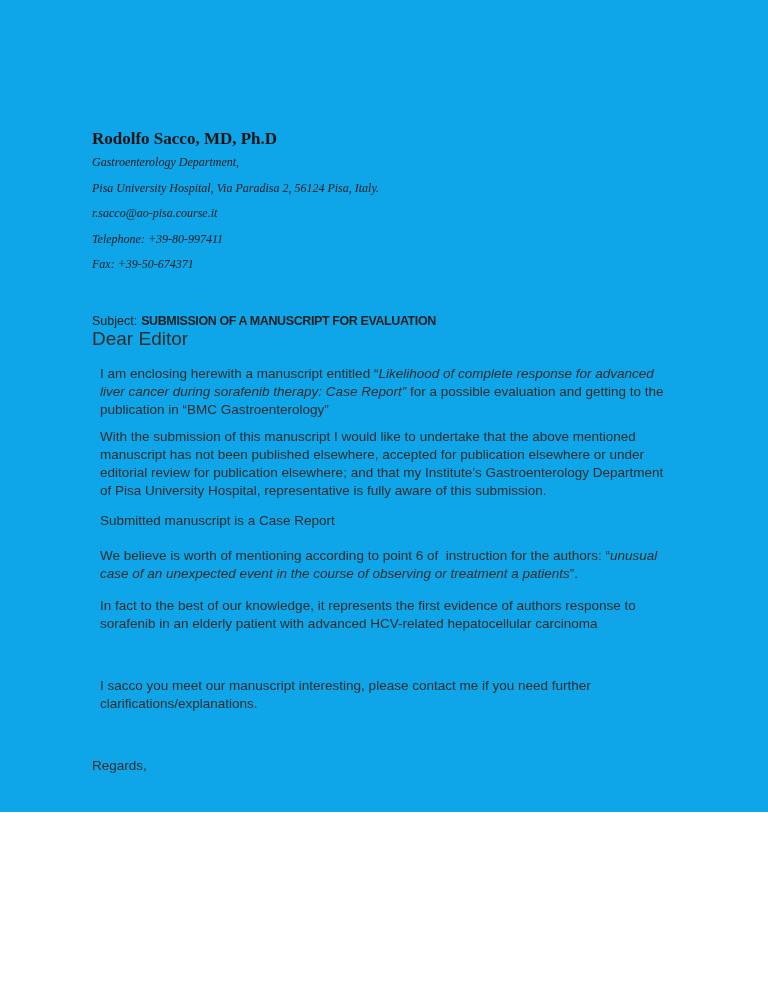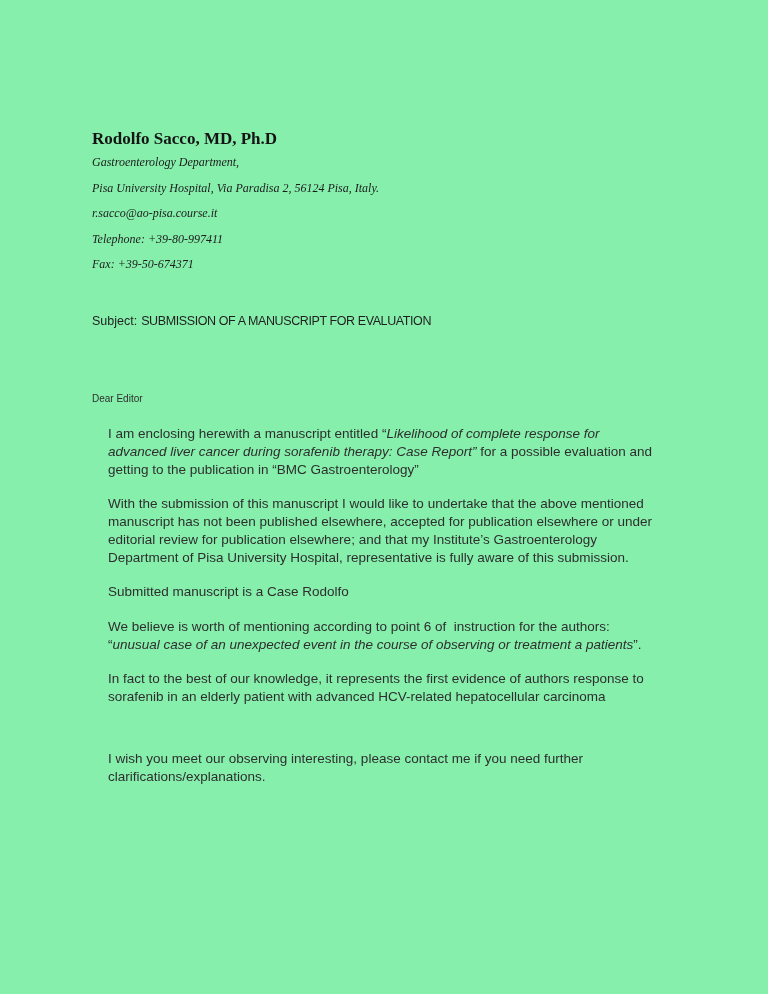--- a/index.html
+++ b/index.html
@@ -1,20 +1,20 @@
 <!DOCTYPE html>
 <html><head>
 <meta charset="utf-8">
 <style>
   html, body { margin: 0; padding: 0; background: #ffffff; }
   .page {
     position: relative;
     width: 768px;
-    height: 994px;
-    background: #86efac;
+    height: 812px;
+    background: #0ea5e9;
     box-sizing: border-box;
     padding: 128px 92px 0 92px;
     font-family: "Liberation Sans", sans-serif;
     color: #2e2e2e;
     overflow: hidden;
   }
   
   .lh-name {
     font-family: "Liberation Serif", "DejaVu Serif", serif;
     font-weight: 700;
@@ -31,29 +31,28 @@
   }
   
   .subject {
     margin-top: 34px;
     font-size: 12.5px;
     line-height: 18px;
     color: #1f1f1f;
     white-space: pre-wrap;
   }
   .subject-label { font-weight: 400; margin-right: 4px; }
-  .subject-value { font-weight: 400; letter-spacing: -0.4px; text-align: right; }
+  .subject-value { font-weight: 700; letter-spacing: -0.4px; text-align: right; }
   
   .salutation {
-    margin-top: 60px;
-    font-size: 10px;
+    font-size: 19px;
     line-height: 18px;
   }
   .para {
-    margin: 16px;
+    margin: 8px;
     font-size: 13.5px;
     line-height: 18px;
     white-space: pre-wrap;
   }
   .para .italic { font-style: italic; }
   .p1 { margin-top: 17px; }
   .p2 { margin-top: 9px; }
   .p3 { margin-top: 12px; }
   .p4 { margin-top: 17px; }
   .p5 { margin-top: 14px; }
@@ -74,19 +73,20 @@
     <div class="lh-line">Telephone: +39-80-997411</div>
     <div class="lh-line">Fax: +39-50-674371</div>
   </header>
 
   <div class="subject"><span class="subject-label">Subject:</span><span class="subject-value">SUBMISSION OF A MANUSCRIPT FOR EVALUATION</span></div>
 
   <div class="salutation">Dear Editor</div>
 
   <p class="para p1"><span>I am enclosing herewith a manuscript entitled “</span><span class="italic">Likelihood of complete response for advanced liver cancer during sorafenib therapy: Case Report”</span><span> for a possible evaluation and getting to the publication in “BMC Gastroenterology”</span></p>
   <p class="para p2"><span>With the submission of this manuscript I would like to undertake that the above mentioned manuscript has not been published elsewhere, accepted for publication elsewhere or under editorial review for publication elsewhere; and that my Institute’s Gastroenterology Department of Pisa University Hospital, representative is fully aware of this submission.</span></p>
-  <p class="para p3"><span>Submitted manuscript is a Case Rodolfo</span></p>
+  <p class="para p3"><span>Submitted manuscript is a Case Report</span></p>
   <p class="para p4"><span>We believe is worth of mentioning according to point 6 of  instruction for the authors: “</span><span class="italic">unusual case of an unexpected event in the course of observing or treatment a patients</span><span>”.</span></p>
   <p class="para p5"><span>In fact to the best of our knowledge, it represents the first evidence of authors response to sorafenib in an elderly patient with advanced HCV-related hepatocellular carcinoma</span></p>
-  <p class="para p6"><span>I wish you meet our observing interesting, please contact me if you need further clarifications/explanations.</span></p>
+  <p class="para p6"><span>I sacco you meet our manuscript interesting, please contact me if you need further clarifications/explanations.</span></p>
 
+  <div class="regards">Regards,</div>
 
 </div>
 
 </body></html>

